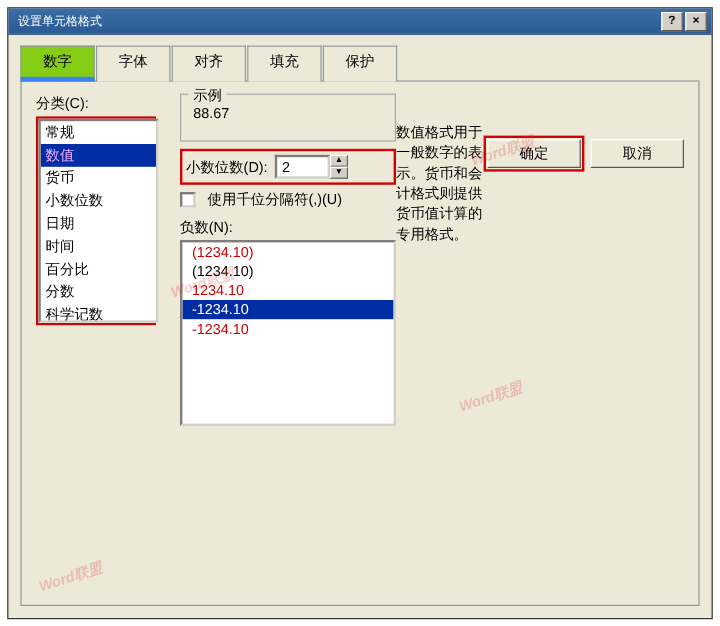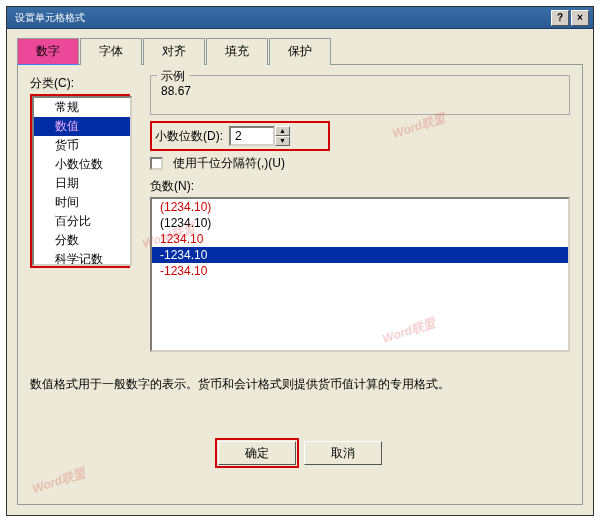--- a/index.html
+++ b/index.html
@@ -4,28 +4,28 @@
 <style>
 *{box-sizing:border-box;margin:0;padding:0;font-family:"Microsoft YaHei","SimSun",sans-serif;font-size:12px}
 body{background:#fff;width:600px;height:522px;position:relative;overflow:hidden}
 .dialog{position:absolute;left:6px;top:6px;width:588px;height:510px;background:#ece9d8;border:1px solid #333}
 .titlebar{height:22px;background:linear-gradient(#3a6ea5,#2a5a95);color:#fff;display:flex;align-items:center;padding:0 4px;border-bottom:1px solid #1a3a65}
 .titlebar-text{flex:1;font-size:10px;padding-left:4px}
 .title-btn{width:18px;height:16px;background:#d4d0c8;border:1px solid #fff;border-right-color:#555;border-bottom-color:#555;margin-left:2px;display:flex;align-items:center;justify-content:center;color:#000;font-size:10px;font-weight:bold;cursor:default}
 .body{padding:8px 10px 10px 10px;height:calc(100% - 22px);display:flex;flex-direction:column}
 .tabs{display:flex;border-bottom:1px solid #919b9c;margin-bottom:0}
 .tab{padding:4px 18px;background:#ece9d8;border:1px solid #919b9c;border-bottom:none;margin-right:1px;position:relative;top:1px;cursor:default}
-.tab.active{background:#ec4899;border-bottom:1px solid #3b82f6;z-index:2}
-.tab-body{border:1px solid #919b9c;border-top:none;flex:1;padding:10px 12px;display:flex;flex-direction:column}
+.tab.active{background:#84cc16;border-bottom:4px solid #3b82f6;z-index:2}
+.tab-body{border:1px solid #919b9c;border-top:none;flex:1;padding:10px 12px;display:flex;flex-direction:row}
 .row1{display:flex;gap:20px}
 .col-left{width:100px}
 .col-right{flex:1}
 .lbl{margin-bottom:2px}
 .listbox{width:100px;height:170px;background:#fff;border:2px inset #d4d0c8;overflow:hidden}
-.listbox .item{padding:1px 21px;cursor:default}
+.listbox .item{padding:1px 4px;cursor:default}
 .listbox .item.sel{background:#002da4;color:#f0abfc}
 .listbox-wrap.hl{border:2px solid #d00203;padding:0}
 .sample-box{border:1px solid #aaa;padding:8px 10px;margin-bottom:6px;height:40px;position:relative}
 .sample-box .glbl{position:absolute;top:-8px;left:6px;background:#ece9d8;padding:0 4px}
 .field-row{display:flex;align-items:center;gap:6px;margin:4px 0}
 .field-row.hl{border:2px solid #d00203;padding:3px;width:180px}
 .spin{display:flex;align-items:center}
 .spin input{width:46px;height:20px;border:2px inset #d4d0c8;text-align:left;padding:0 4px;background:#fff}
 .spin .btns{display:flex;flex-direction:column}
 .spin .sb{width:15px;height:10px;background:#d4d0c8;border:1px solid #fff;border-right-color:#666;border-bottom-color:#666;font-size:7px;line-height:7px;text-align:center;cursor:default}

